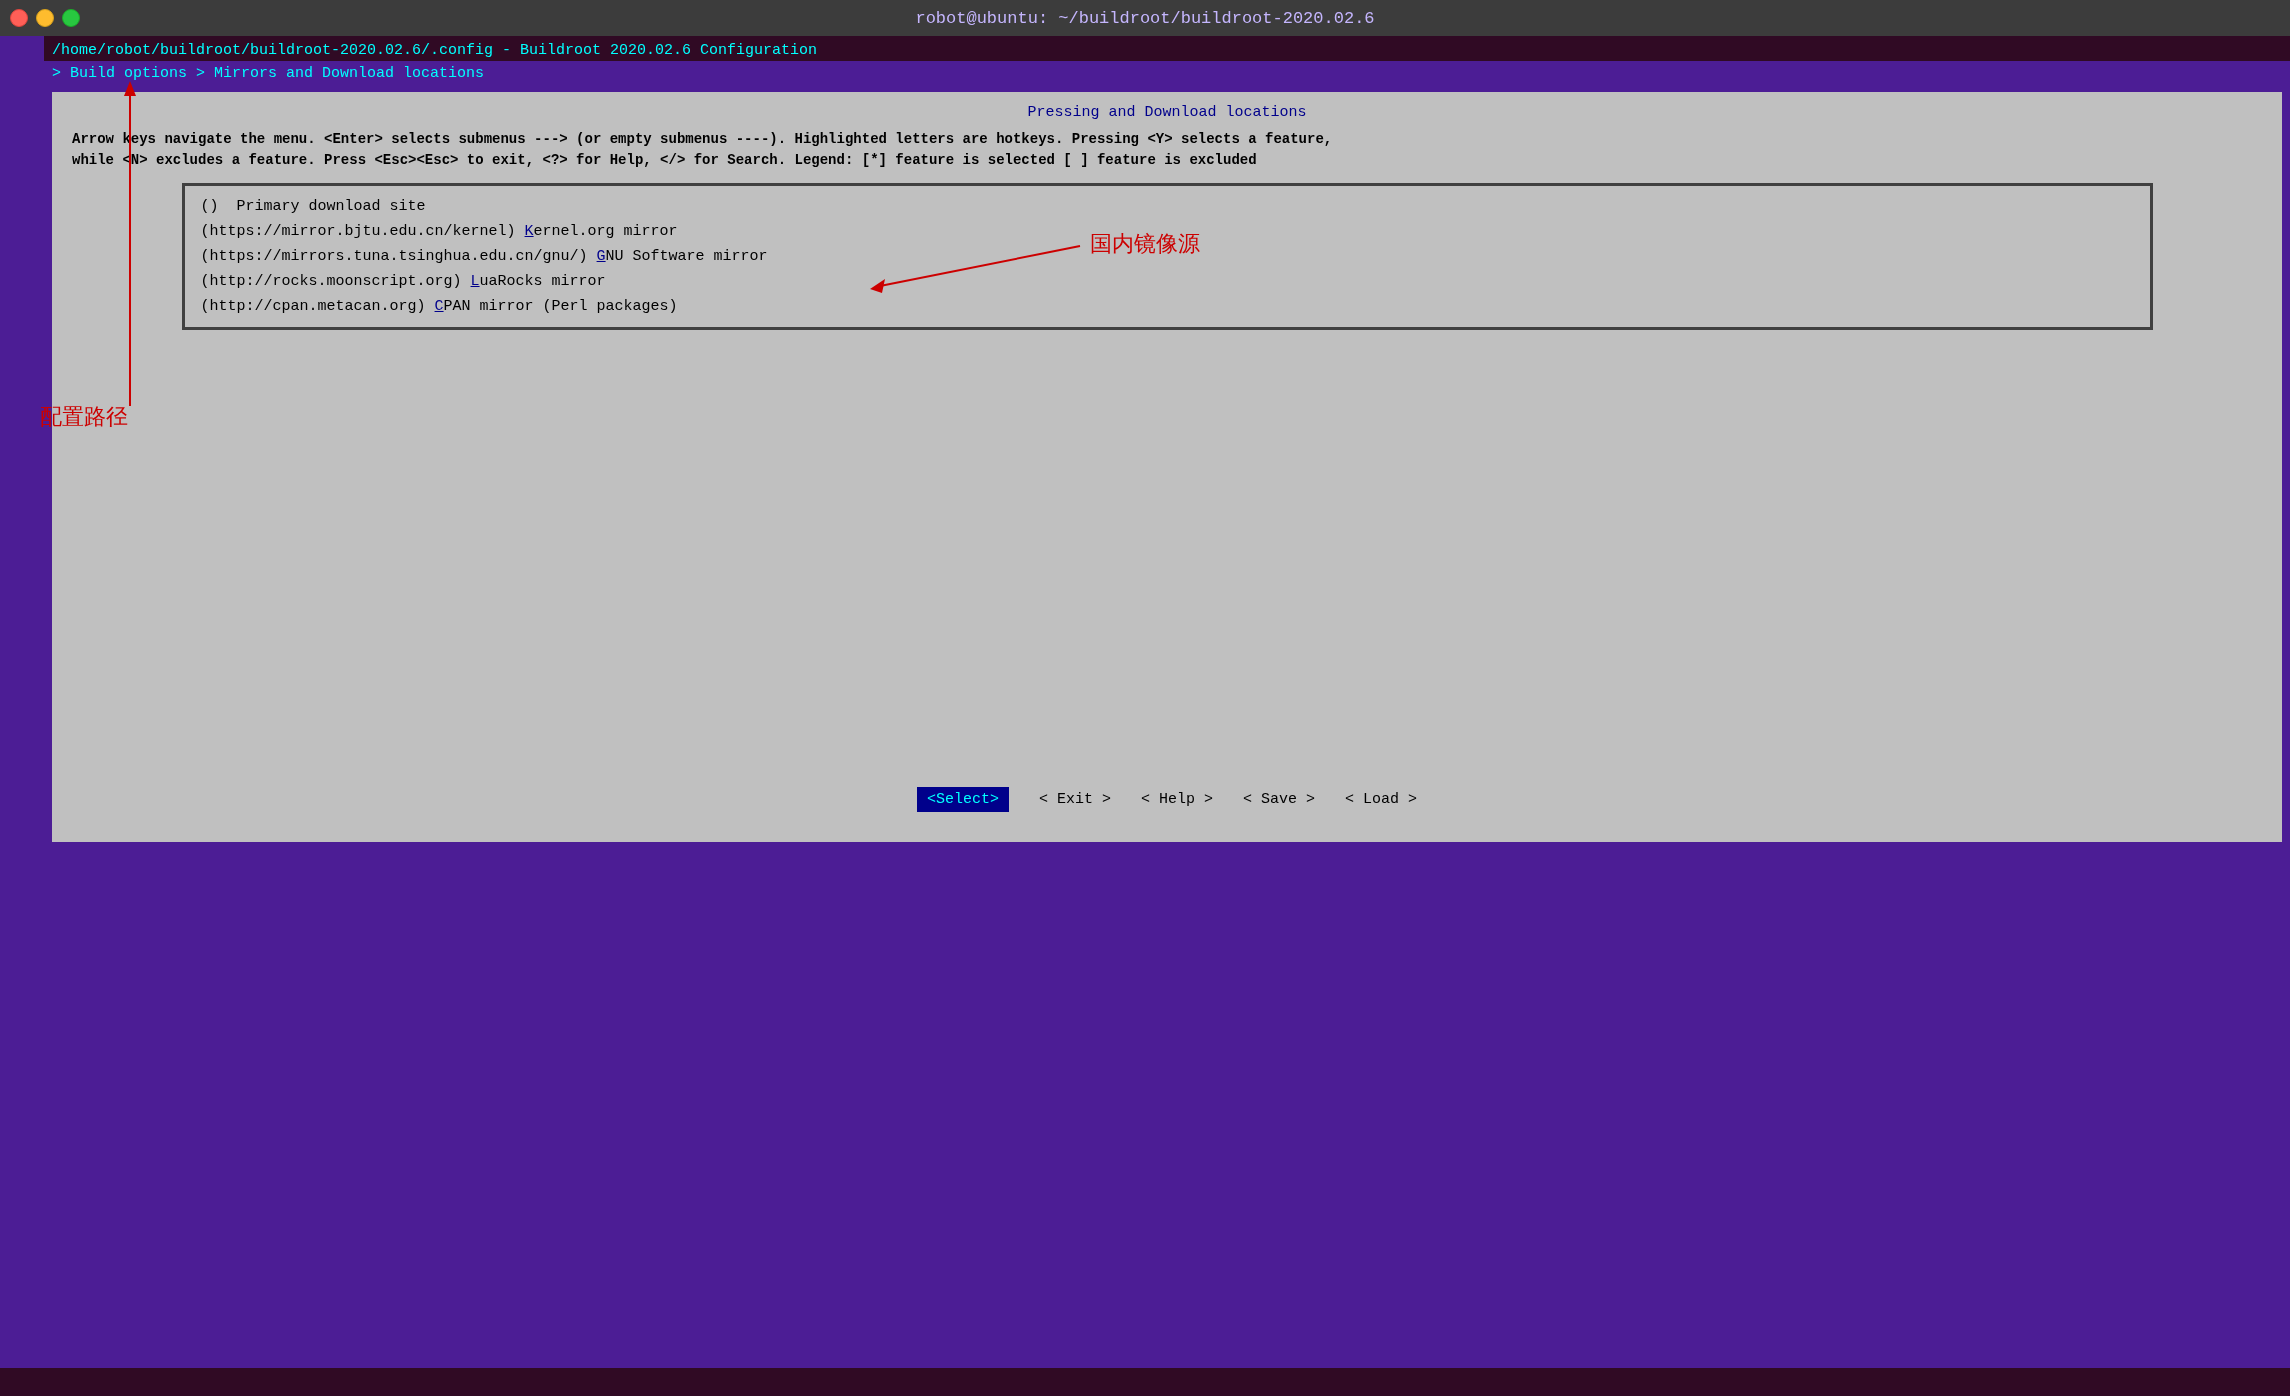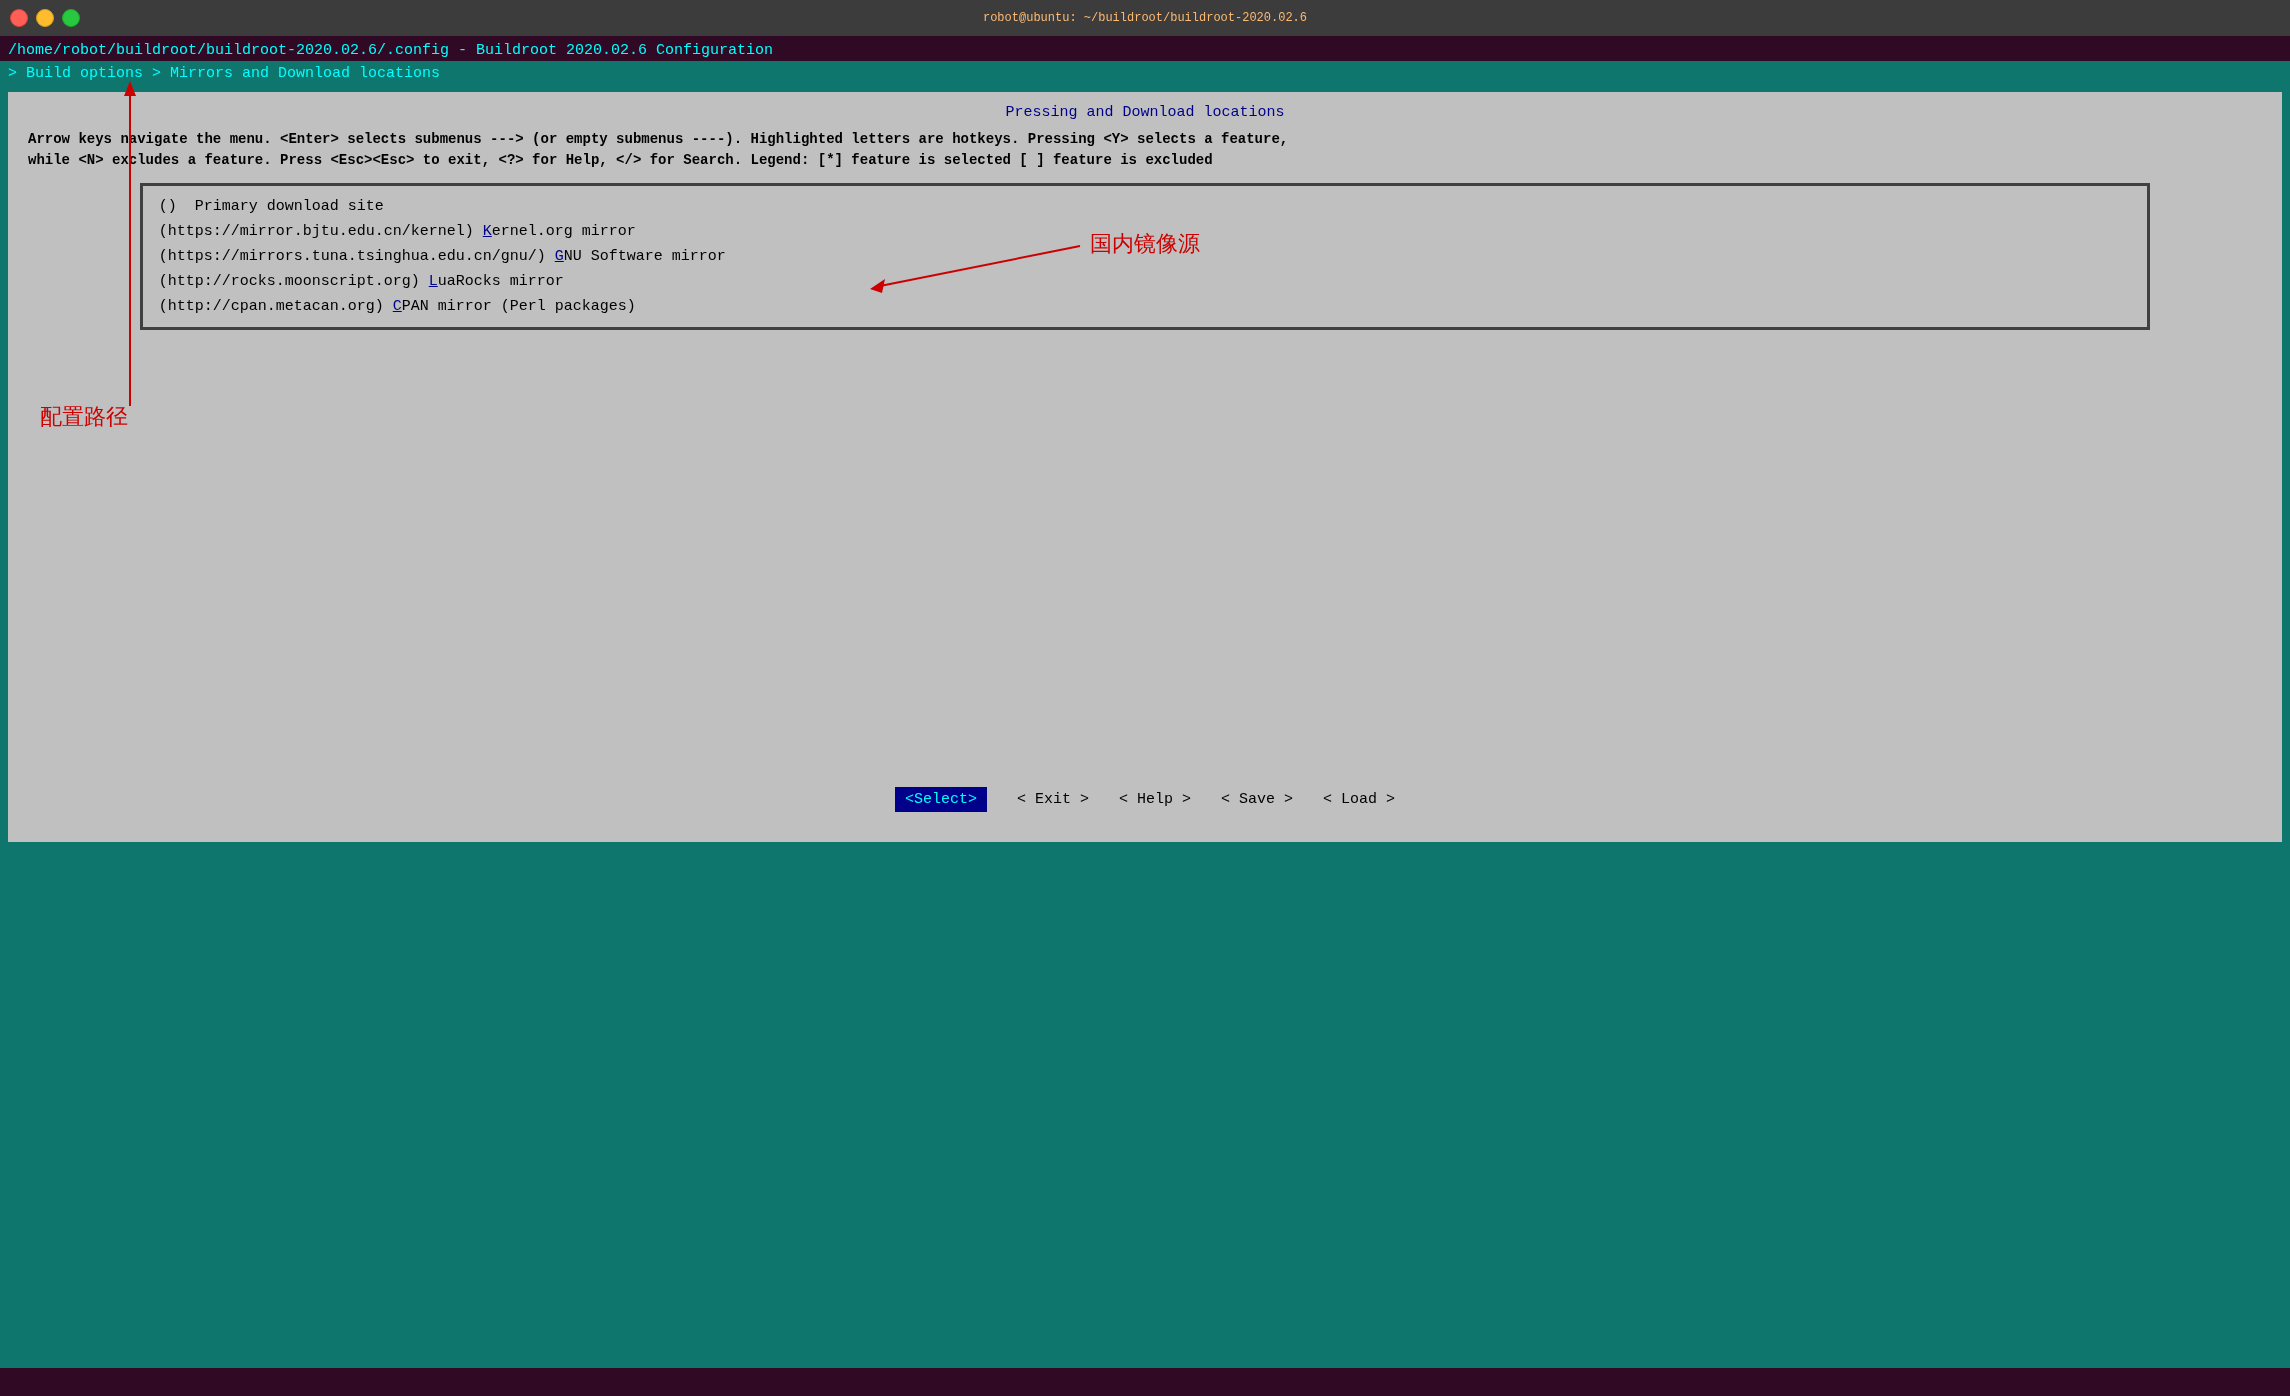--- a/index.html
+++ b/index.html
@@ -30,36 +30,37 @@
     .win-btn {
       width: 18px;
       height: 18px;
       border-radius: 50%;
       display: inline-block;
     }
     .win-btn.close { background: #ff5f57; border: 1px solid #e0443e; }
     .win-btn.minimize { background: #febc2e; border: 1px solid #d6a01b; }
     .win-btn.maximize { background: #28c840; border: 1px solid #1aab29; }
     .title-text {
-      color: #fdba74;
-      font-size: 12px;
+      color: #c4b5fd;
+      font-size: 17px;
       position: absolute;
       left: 50%;
       transform: translateX(-50%);
     }
 
     
     .terminal {
       width: 100%;
       height: calc(100% - 36px);
-      background: #0f766e;
+      background: #4c1d95;
       color: #d0d0d0;
       font-size: 15px;
       line-height: 1.4;
       position: relative;
+      padding-left: 44px;
     }
 
     
     .path-line {
       background: #300a24;
       padding: 4px 8px 0 8px;
       color: #00ffff;
       font-size: 15px;
       white-space: nowrap;
     }

